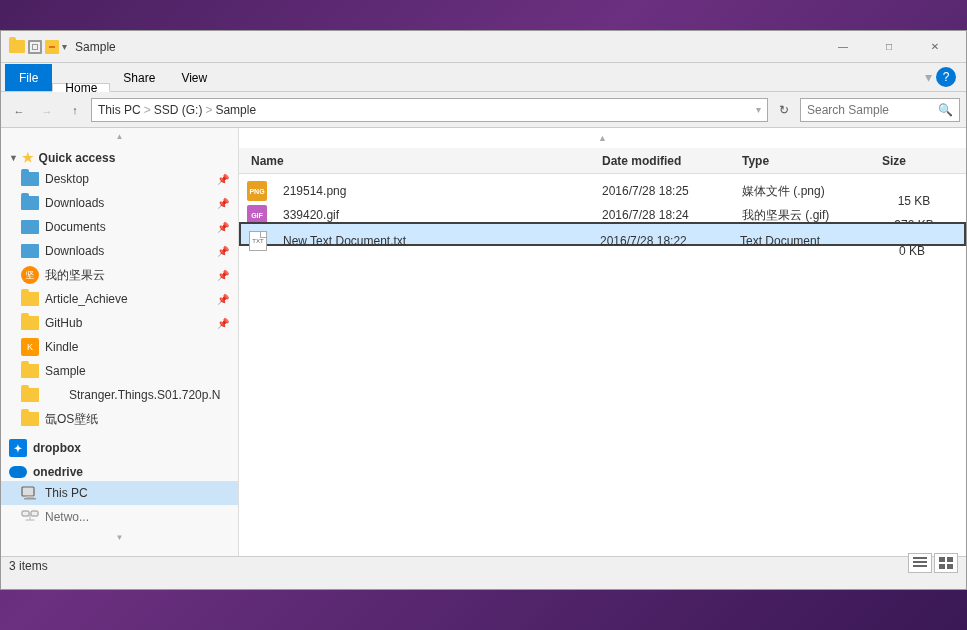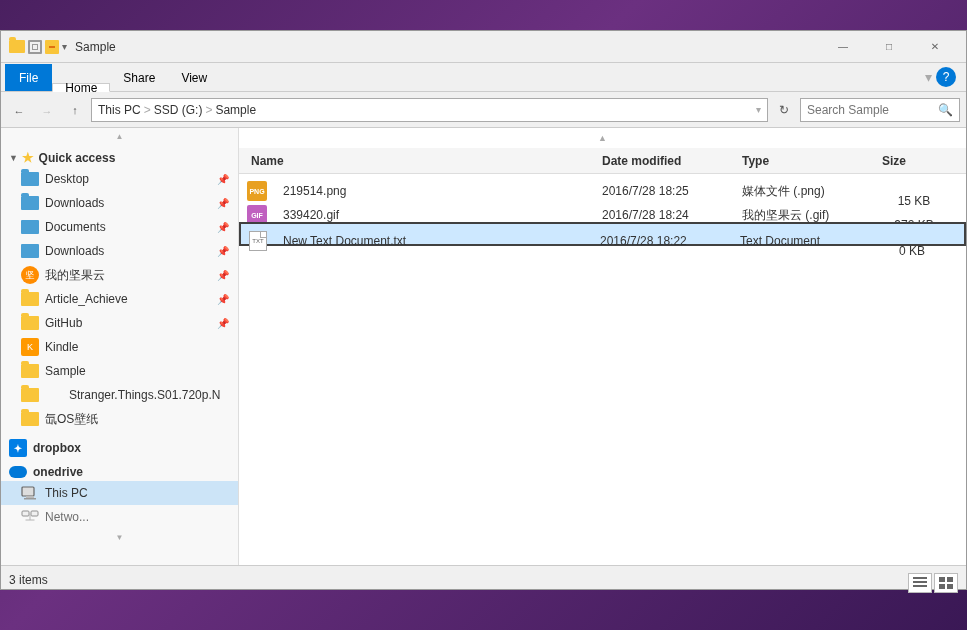--- a/index.html
+++ b/index.html
@@ -345,22 +345,22 @@
       text-align: center;
       padding-right: 8px;
       margin-top: 20px;
     }
     
     .status-bar {
       height: 24px;
       background: #f0f0f0;
       border-top: 1px solid #ccc;
       display: flex;
-      align-items: flex-start;
-      padding: 7px 8px;
+      align-items: flex-end;
+      padding: 16px 8px;
       justify-content: space-between;
     }
     .status-text {
       font-size: 12px;
       color: #333;
     }
     .view-buttons {
       display: flex;
       gap: 2px;
     }

